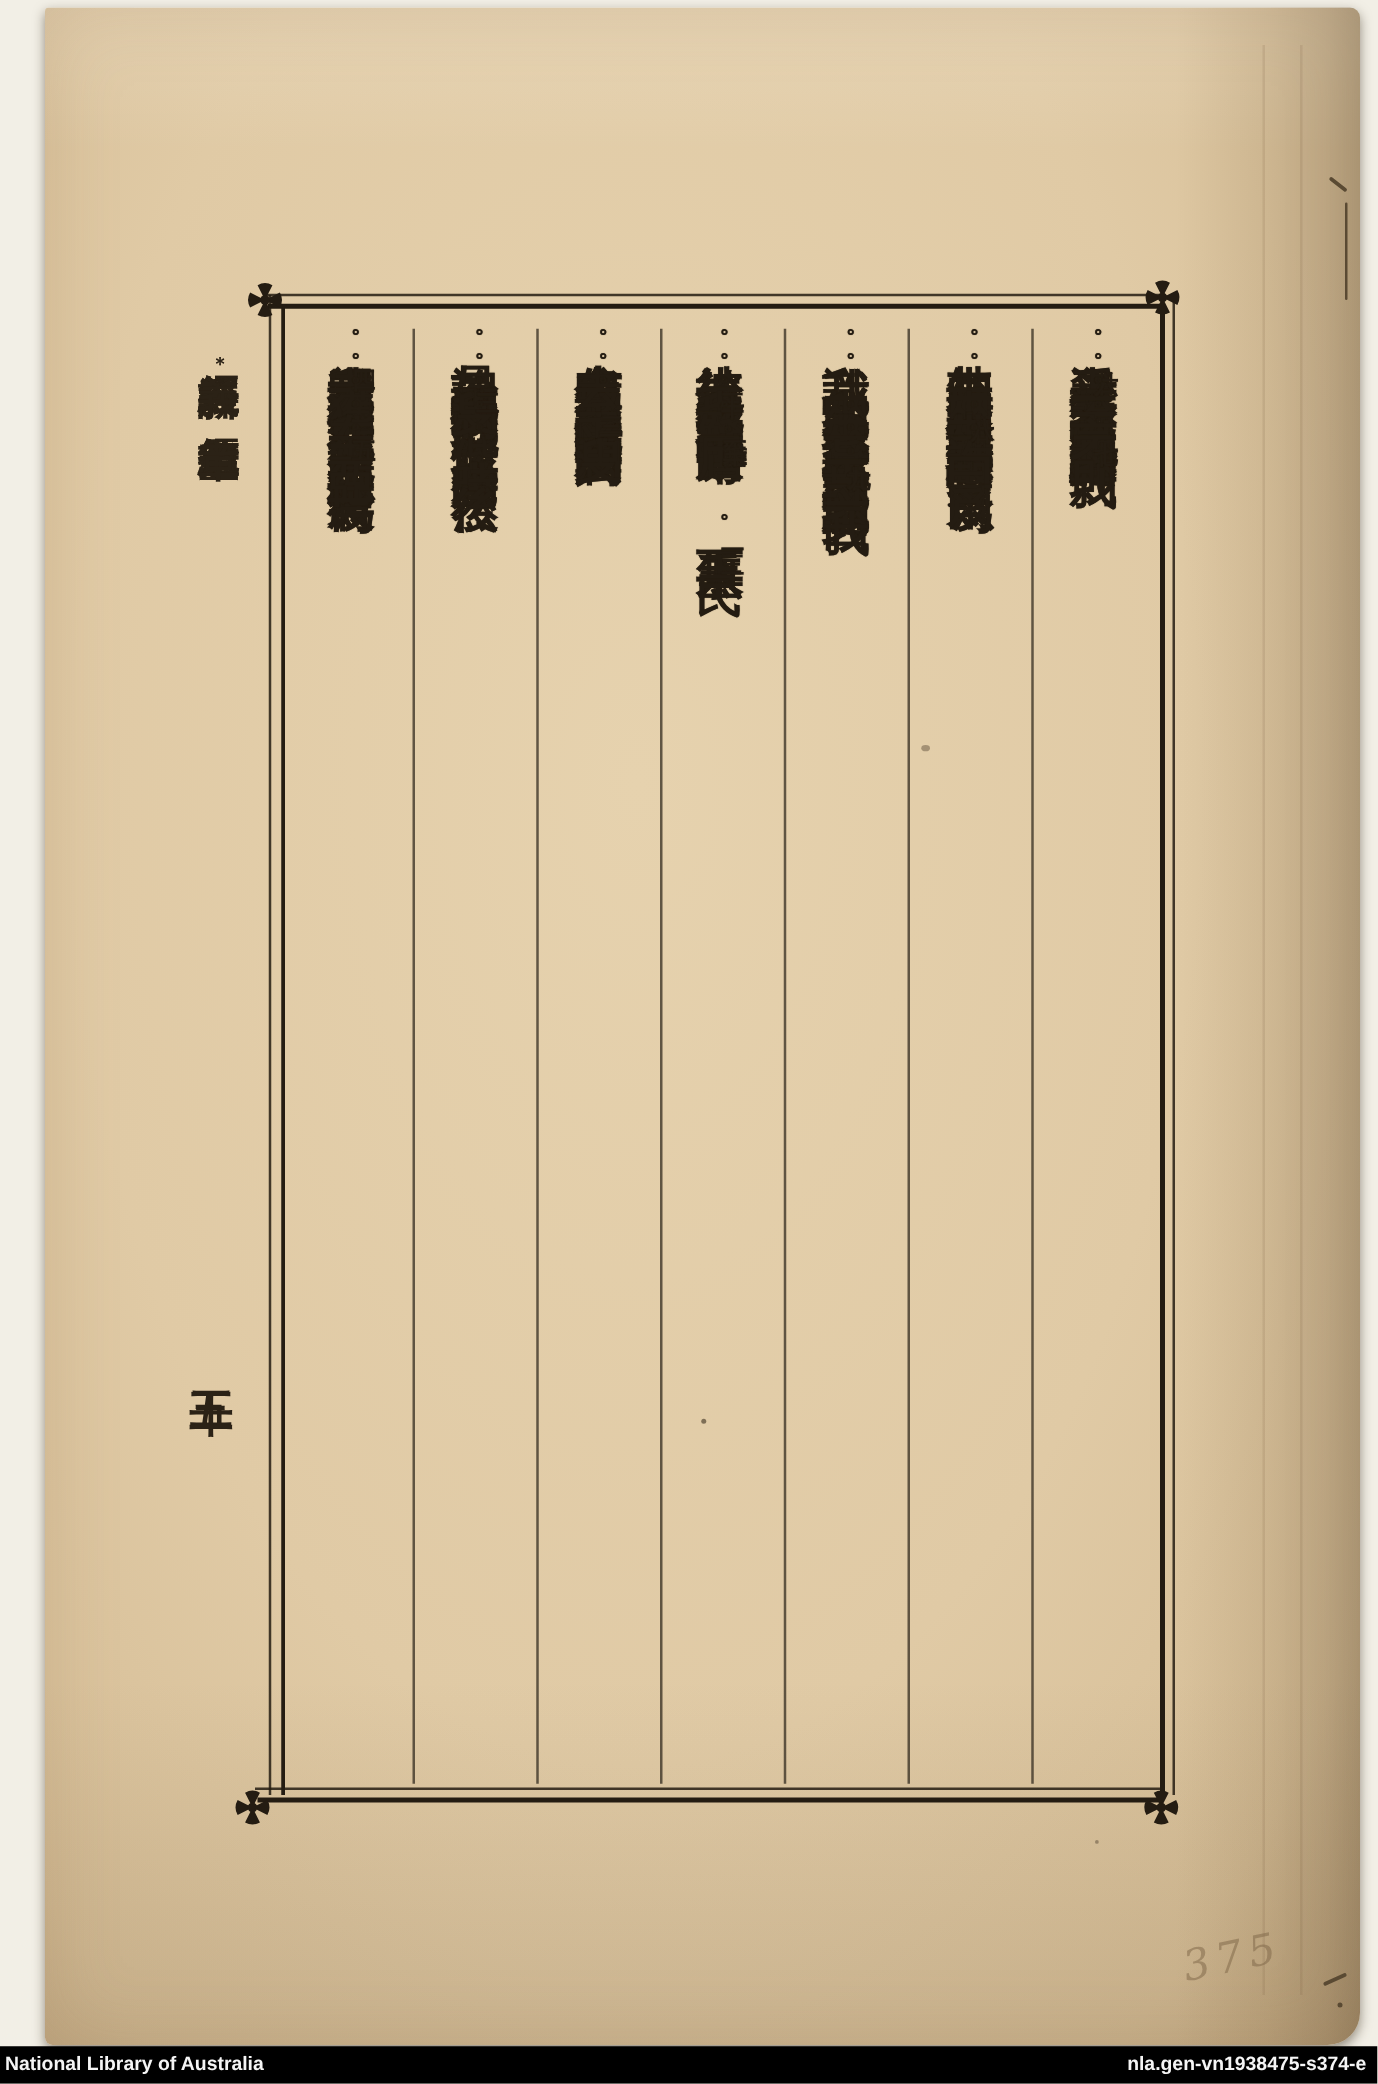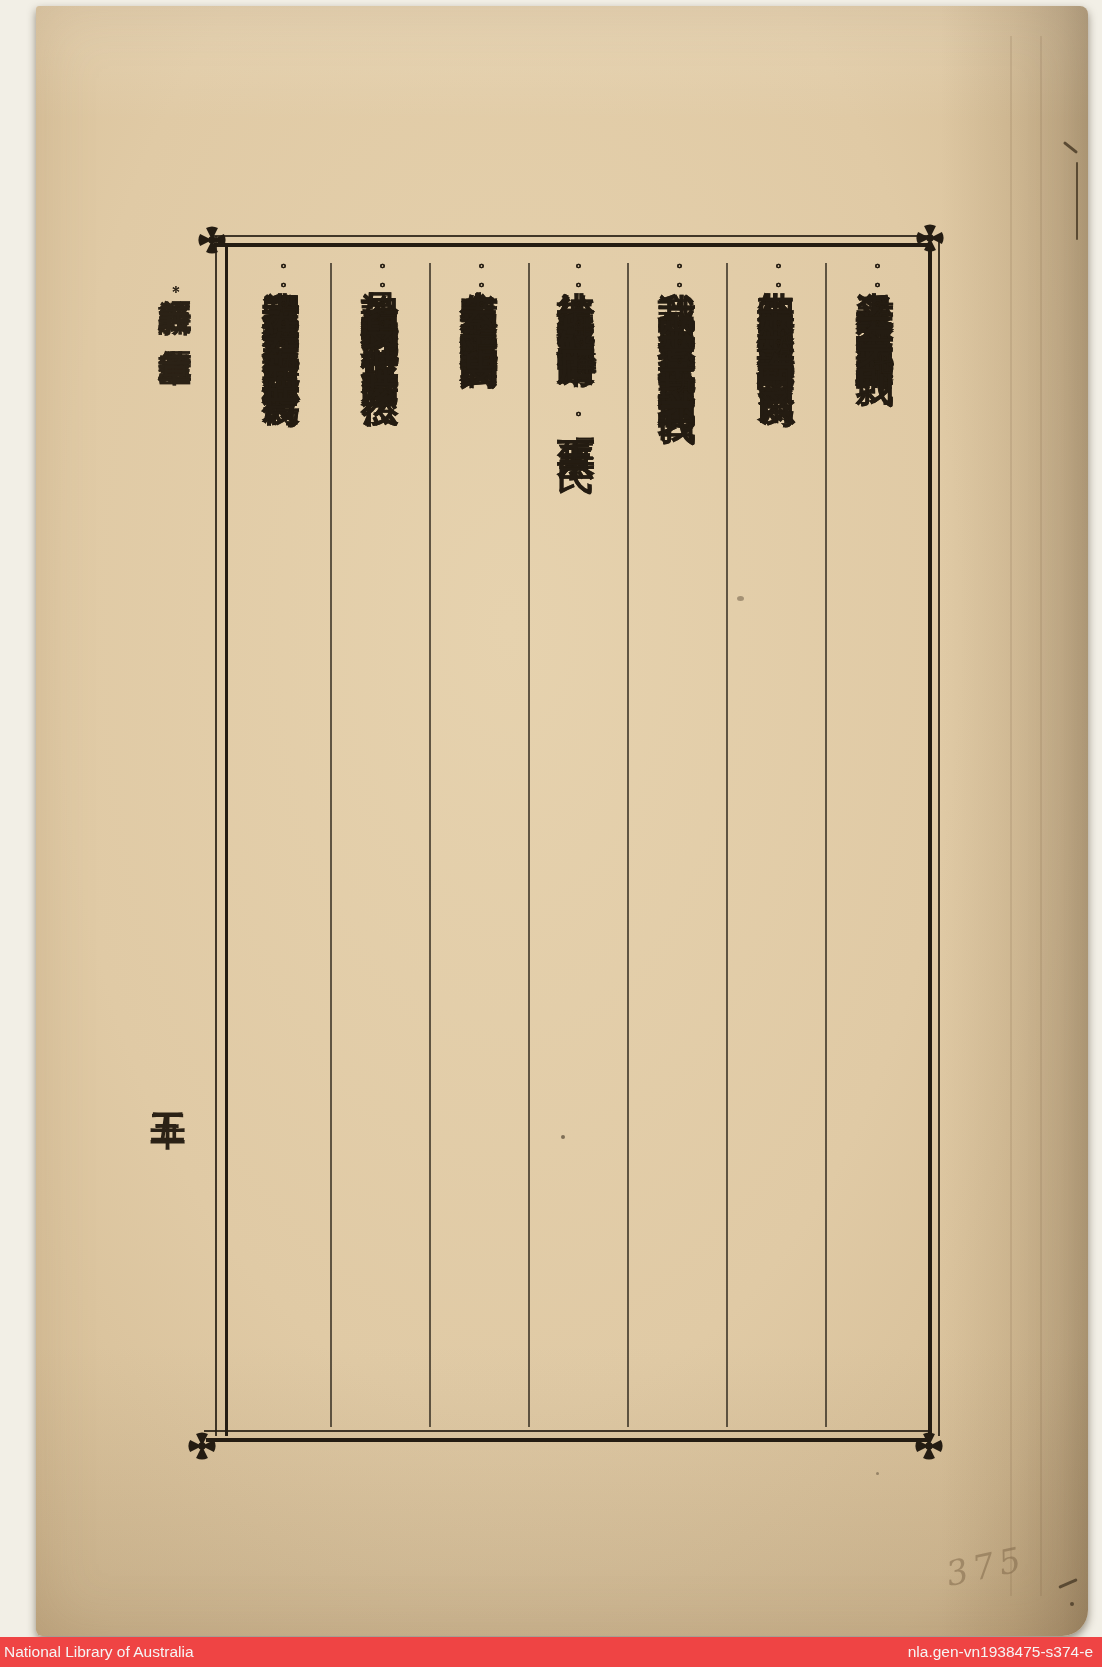--- a/index.html
+++ b/index.html
@@ -85,22 +85,22 @@
   .st1{left:1062px;top:146px;width:17px;height:3px;transform:rotate(38deg);}
   .st2{left:1076px;top:162px;width:2px;height:78px;}
   .st3{left:1058px;top:1582px;width:20px;height:3px;transform:rotate(-24deg);}
   .st4{left:1070px;top:1602px;width:4px;height:4px;border-radius:50%;}
   .speck{position:absolute;border-radius:50%;background:rgba(60,48,32,.6);}
   .sp1{left:561px;top:1135px;width:4px;height:4px;}
   .sp2{left:737px;top:596px;width:7px;height:5px;background:rgba(70,56,38,.4);filter:blur(.5px);}
   .sp3{left:876px;top:1472px;width:3px;height:3px;background:rgba(60,48,32,.4);}
   
   .footer{
-    position:absolute;left:0;top:1637px;width:1102px;height:30px;background:#ef4444;
-    font-family:"Liberation Sans","DejaVu Sans",sans-serif;color:#f5f5f5;font-size:15.5px;
+    position:absolute;left:0;top:1637px;width:1102px;height:30px;background:#000000;
+    font-family:"Liberation Sans","DejaVu Sans",sans-serif;color:#f5f5f5;font-size:15.5px;font-weight:bold;
   }
   .footer .fl-label{position:absolute;left:4px;top:0;line-height:30px;}
   .footer .fr-label{position:absolute;right:9px;top:0;line-height:30px;}
 </style>
 </head>
 <body>
 
 <div class="page">
   <div class="crease c1"></div>
   <div class="crease c2"></div>

